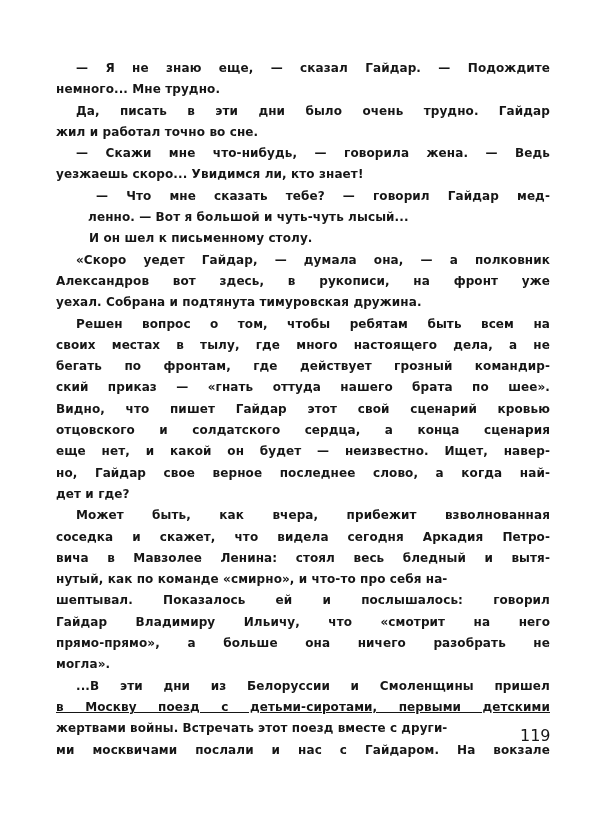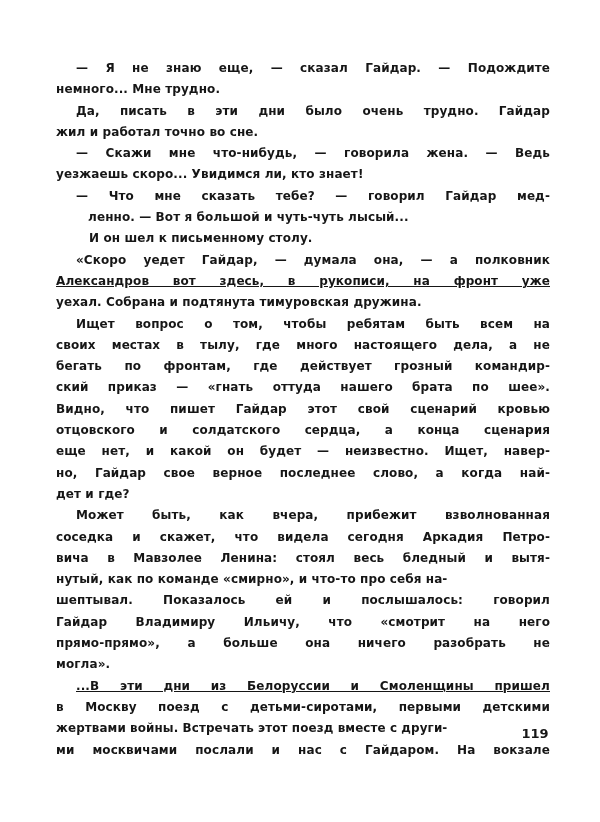--- a/index.html
+++ b/index.html
@@ -8,54 +8,54 @@
     position: absolute; left: 56px; top: 58px; width: 494px;
     font-family: "DejaVu Sans", sans-serif;
     font-size: 12px; line-height: 21.3px; color: #161616;
     font-weight: bold; letter-spacing: 0.1px;
   }
   .line { white-space: nowrap; text-align: justify; text-align-last: justify; height: 21.3px; overflow: hidden; }
   .line.last { text-align-last: left; }
   .line.indent { padding-left: 20px; }
   .pagenum {
     position: absolute; left: 520px; top: 726px; width: 30px; text-align: center;
-    font-family: "DejaVu Sans", sans-serif; font-weight: bold; font-size: 13px; color: #161616;
+    font-family: "DejaVu Sans", sans-serif; font-weight: normal; font-size: 16px; color: #161616;
   }
 </style>
 </head>
 <body>
 
 <div class="page" id="page-body">
     <div class="line indent"><span style="white-space: nowrap; word-spacing: 0px;">— Я не знаю еще, — сказал Гайдар. — Подождите</span></div>
     <div class="line last"><span style="white-space: nowrap;">немного... Мне трудно.</span></div>
     <div class="line indent"><span style="white-space: nowrap; word-spacing: 0px;">Да, писать в эти дни было очень трудно. Гайдар</span></div>
     <div class="line last"><span style="white-space: nowrap;">жил и работал точно во сне.</span></div>
     <div class="line indent"><span style="white-space: nowrap; word-spacing: 0px;">— Скажи мне что-нибудь, — говорила жена. — Ведь</span></div>
     <div class="line last"><span style="white-space: nowrap;">уезжаешь скоро... Увидимся ли, кто знает!</span></div>
-    <div class="line indent"><span style="white-space: nowrap; word-spacing: 0px;">— Что мне сказать тебе? — говорил Гайдар мед-</span></div>
+    <div class="line indent"><span style="white-space: nowrap; word-spacing: 0px; margin-left: 20px;">— Что мне сказать тебе? — говорил Гайдар мед-</span></div>
     <div class="line last"><span style="white-space: nowrap; margin-left: 32px;">ленно. — Вот я большой и чуть-чуть лысый...</span></div>
     <div class="line indent last"><span style="white-space: nowrap; margin-left: 13px;">И он шел к письменному столу.</span></div>
     <div class="line indent"><span style="white-space: nowrap; word-spacing: 0px;">«Скоро уедет Гайдар, — думала она, — а полковник</span></div>
-    <div class="line"><span style="white-space: nowrap; word-spacing: 0px; text-decoration: underline;">Александров вот здесь, в рукописи, на фронт уже</span></div>
+    <div class="line"><span style="white-space: nowrap; word-spacing: 0px;">Александров вот здесь, в рукописи, на фронт уже</span></div>
     <div class="line last"><span style="white-space: nowrap;">уехал. Собрана и подтянута тимуровская дружина.</span></div>
-    <div class="line indent"><span style="white-space: nowrap; word-spacing: 0px;">Ищет вопрос о том, чтобы ребятам быть всем на</span></div>
+    <div class="line indent"><span style="white-space: nowrap; word-spacing: 0px;">Решен вопрос о том, чтобы ребятам быть всем на</span></div>
     <div class="line"><span style="white-space: nowrap; word-spacing: 0px; margin-top: 19px;">своих местах в тылу, где много настоящего дела, а не</span></div>
     <div class="line"><span style="white-space: nowrap; word-spacing: 0px;">бегать по фронтам, где действует грозный командир-</span></div>
     <div class="line"><span style="white-space: nowrap; word-spacing: 0px;">ский приказ — «гнать оттуда нашего брата по шее».</span></div>
     <div class="line"><span style="white-space: nowrap; word-spacing: 0px;">Видно, что пишет Гайдар этот свой сценарий кровью</span></div>
     <div class="line"><span style="white-space: nowrap; word-spacing: 0px;">отцовского и солдатского сердца, а конца сценария</span></div>
     <div class="line"><span style="white-space: nowrap; word-spacing: 0px;">еще нет, и какой он будет — неизвестно. Ищет, навер-</span></div>
     <div class="line"><span style="white-space: nowrap; word-spacing: 0px;">но, Гайдар свое верное последнее слово, а когда най-</span></div>
     <div class="line last"><span style="white-space: nowrap;">дет и где?</span></div>
     <div class="line indent"><span style="white-space: nowrap; word-spacing: 0px;">Может быть, как вчера, прибежит взволнованная</span></div>
     <div class="line"><span style="white-space: nowrap; word-spacing: 0px;">соседка и скажет, что видела сегодня Аркадия Петро-</span></div>
     <div class="line"><span style="white-space: nowrap; word-spacing: 0px;">вича в Мавзолее Ленина: стоял весь бледный и вытя-</span></div>
     <div class="line"><span style="white-space: nowrap; display: inline-block; transform-origin: left center; transform: scaleX(0.99981);">нутый, как по команде «смирно», и что-то про себя на-</span></div>
     <div class="line"><span style="white-space: nowrap; word-spacing: 0px;">шептывал. Показалось ей и послышалось: говорил</span></div>
     <div class="line"><span style="white-space: nowrap; word-spacing: 0px;">Гайдар Владимиру Ильичу, что «смотрит на него</span></div>
     <div class="line"><span style="white-space: nowrap; word-spacing: 0px;">прямо-прямо», а больше она ничего разобрать не</span></div>
     <div class="line last"><span style="white-space: nowrap;">могла».</span></div>
-    <div class="line indent"><span style="white-space: nowrap; word-spacing: 0px; text-decoration: underline;">...В эти дни из Белоруссии и Смоленщины пришел</span></div>
-    <div class="line"><span style="white-space: nowrap; word-spacing: 0px;">в Москву поезд с детьми-сиротами, первыми детскими</span></div>
+    <div class="line indent"><span style="white-space: nowrap; word-spacing: 0px;">...В эти дни из Белоруссии и Смоленщины пришел</span></div>
+    <div class="line"><span style="white-space: nowrap; word-spacing: 0px; text-decoration: underline;">в Москву поезд с детьми-сиротами, первыми детскими</span></div>
     <div class="line"><span style="white-space: nowrap; display: inline-block; transform-origin: left center; transform: scaleX(0.993464);">жертвами войны. Встречать этот поезд вместе с други-</span></div>
     <div class="line"><span style="white-space: nowrap; word-spacing: 0px; margin-top: 16px;">ми москвичами послали и нас с Гайдаром. На вокзале</span></div>
   </div>
 <div class="pagenum">119</div>
 
 </body></html>

